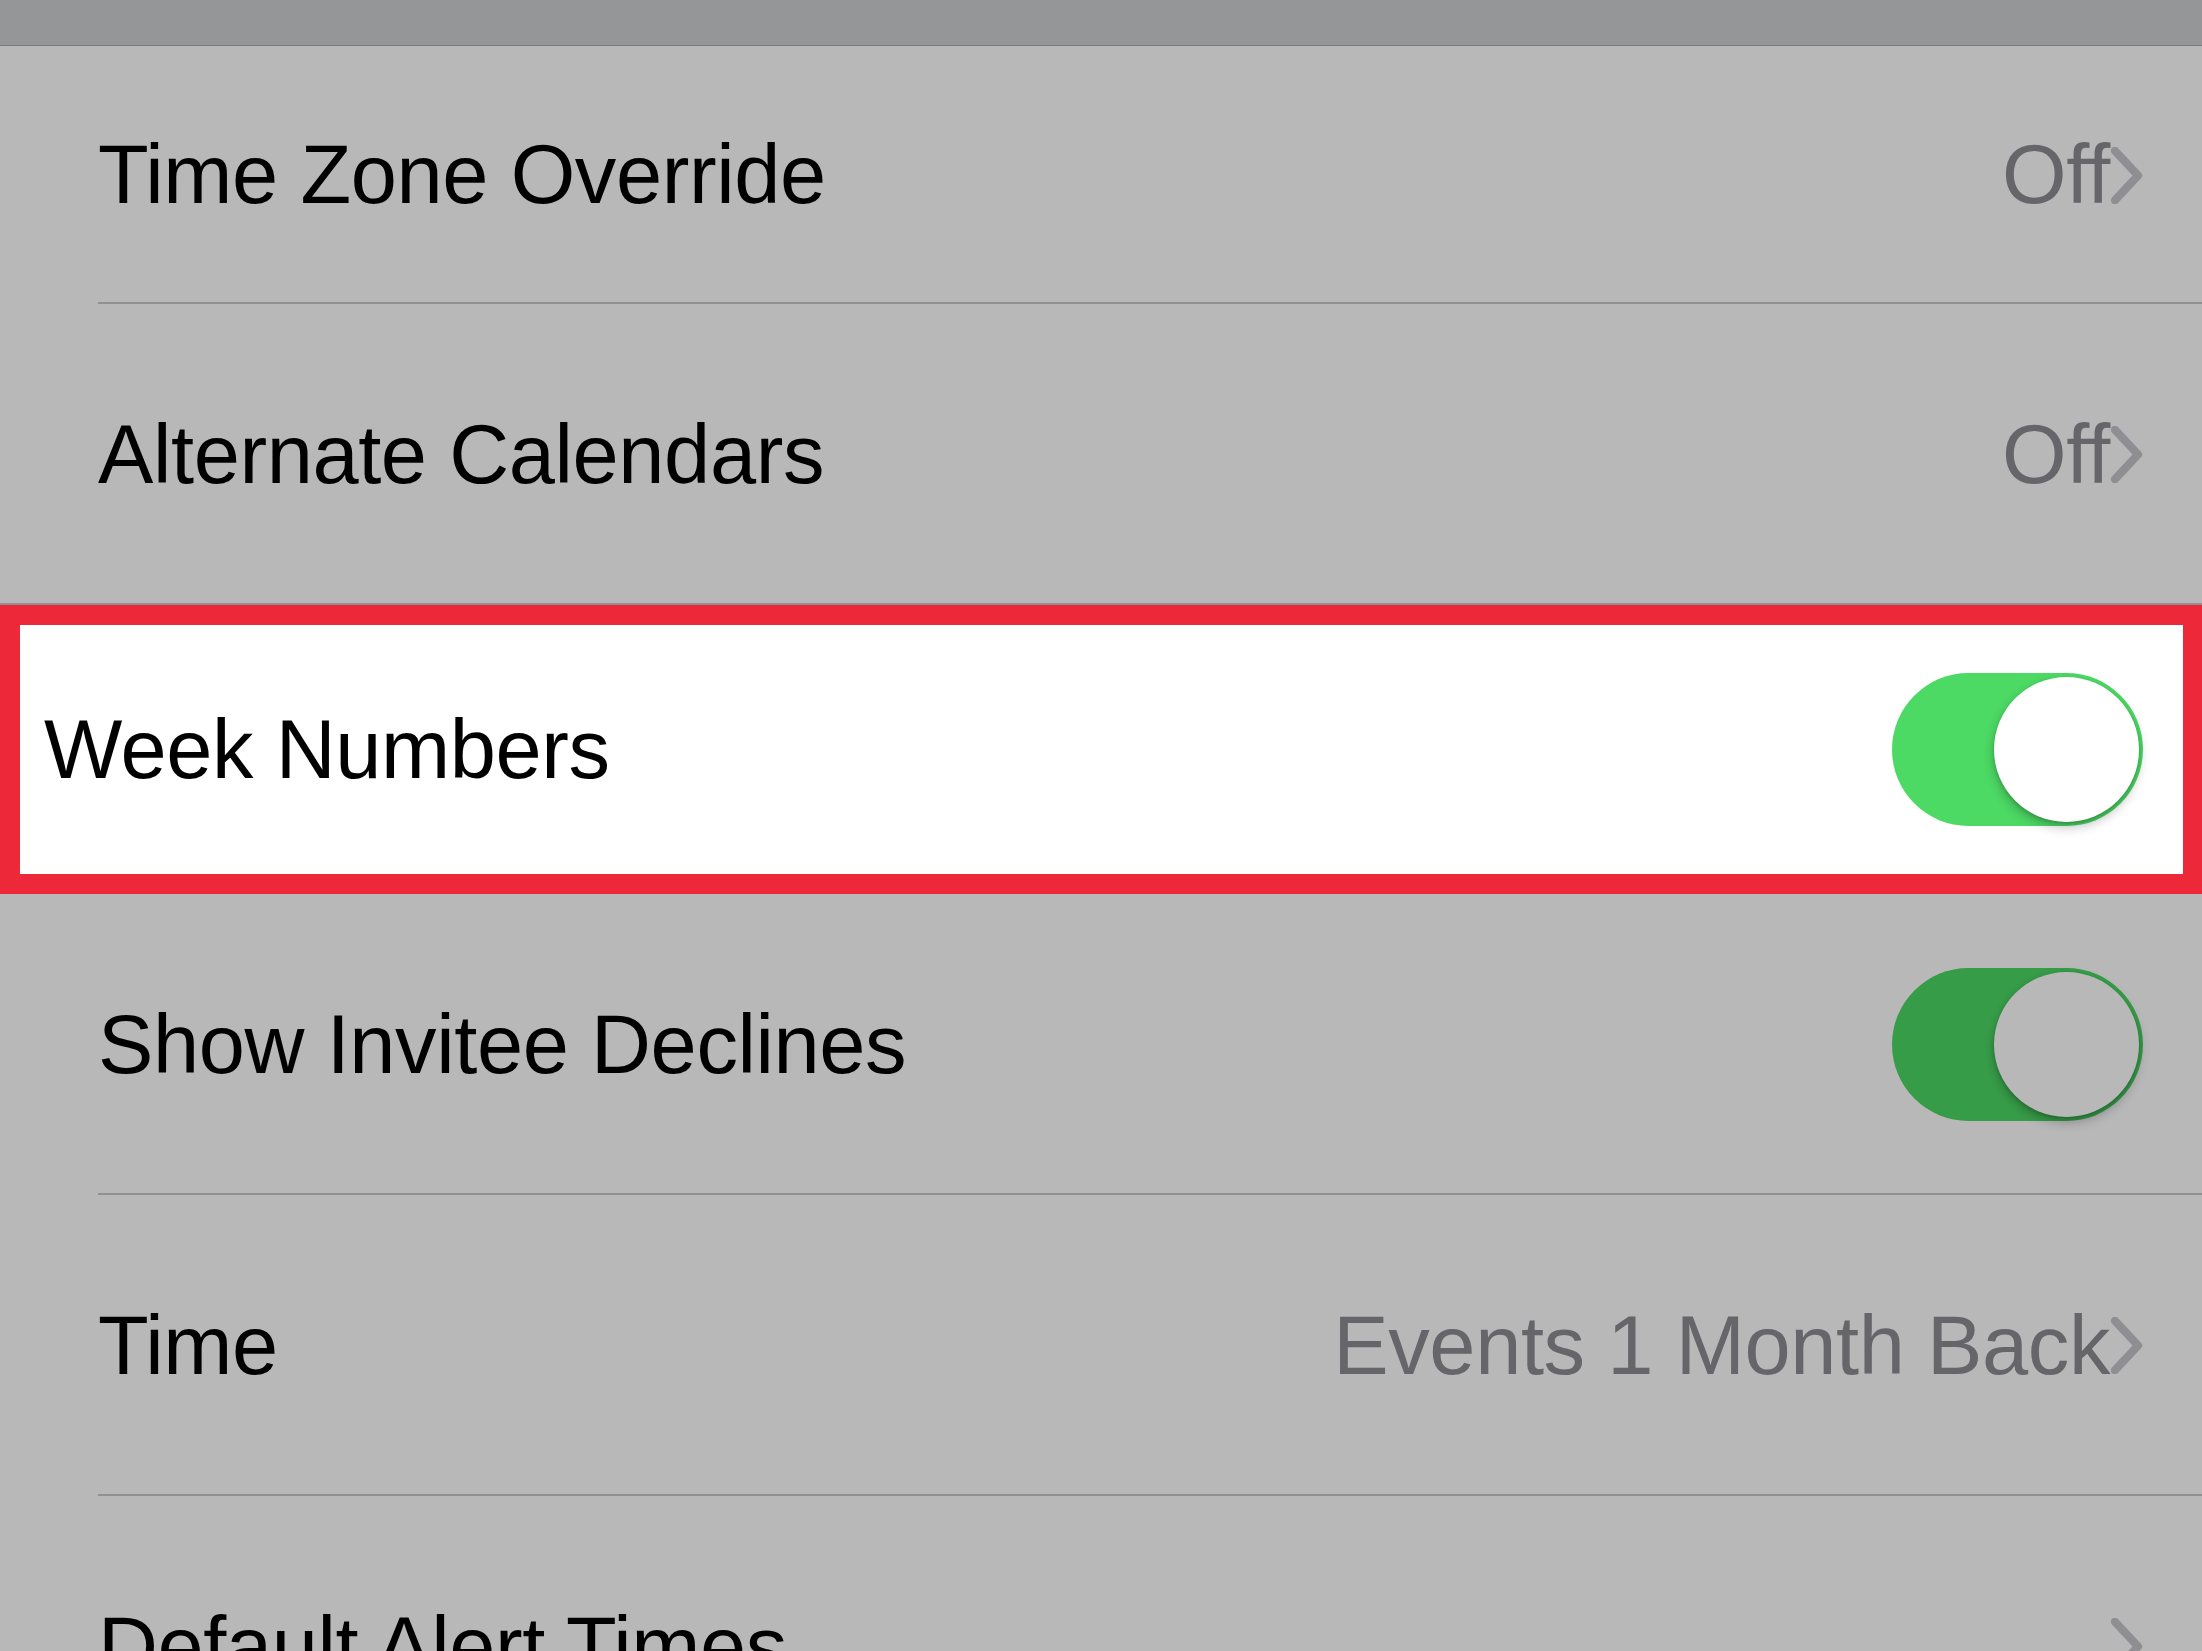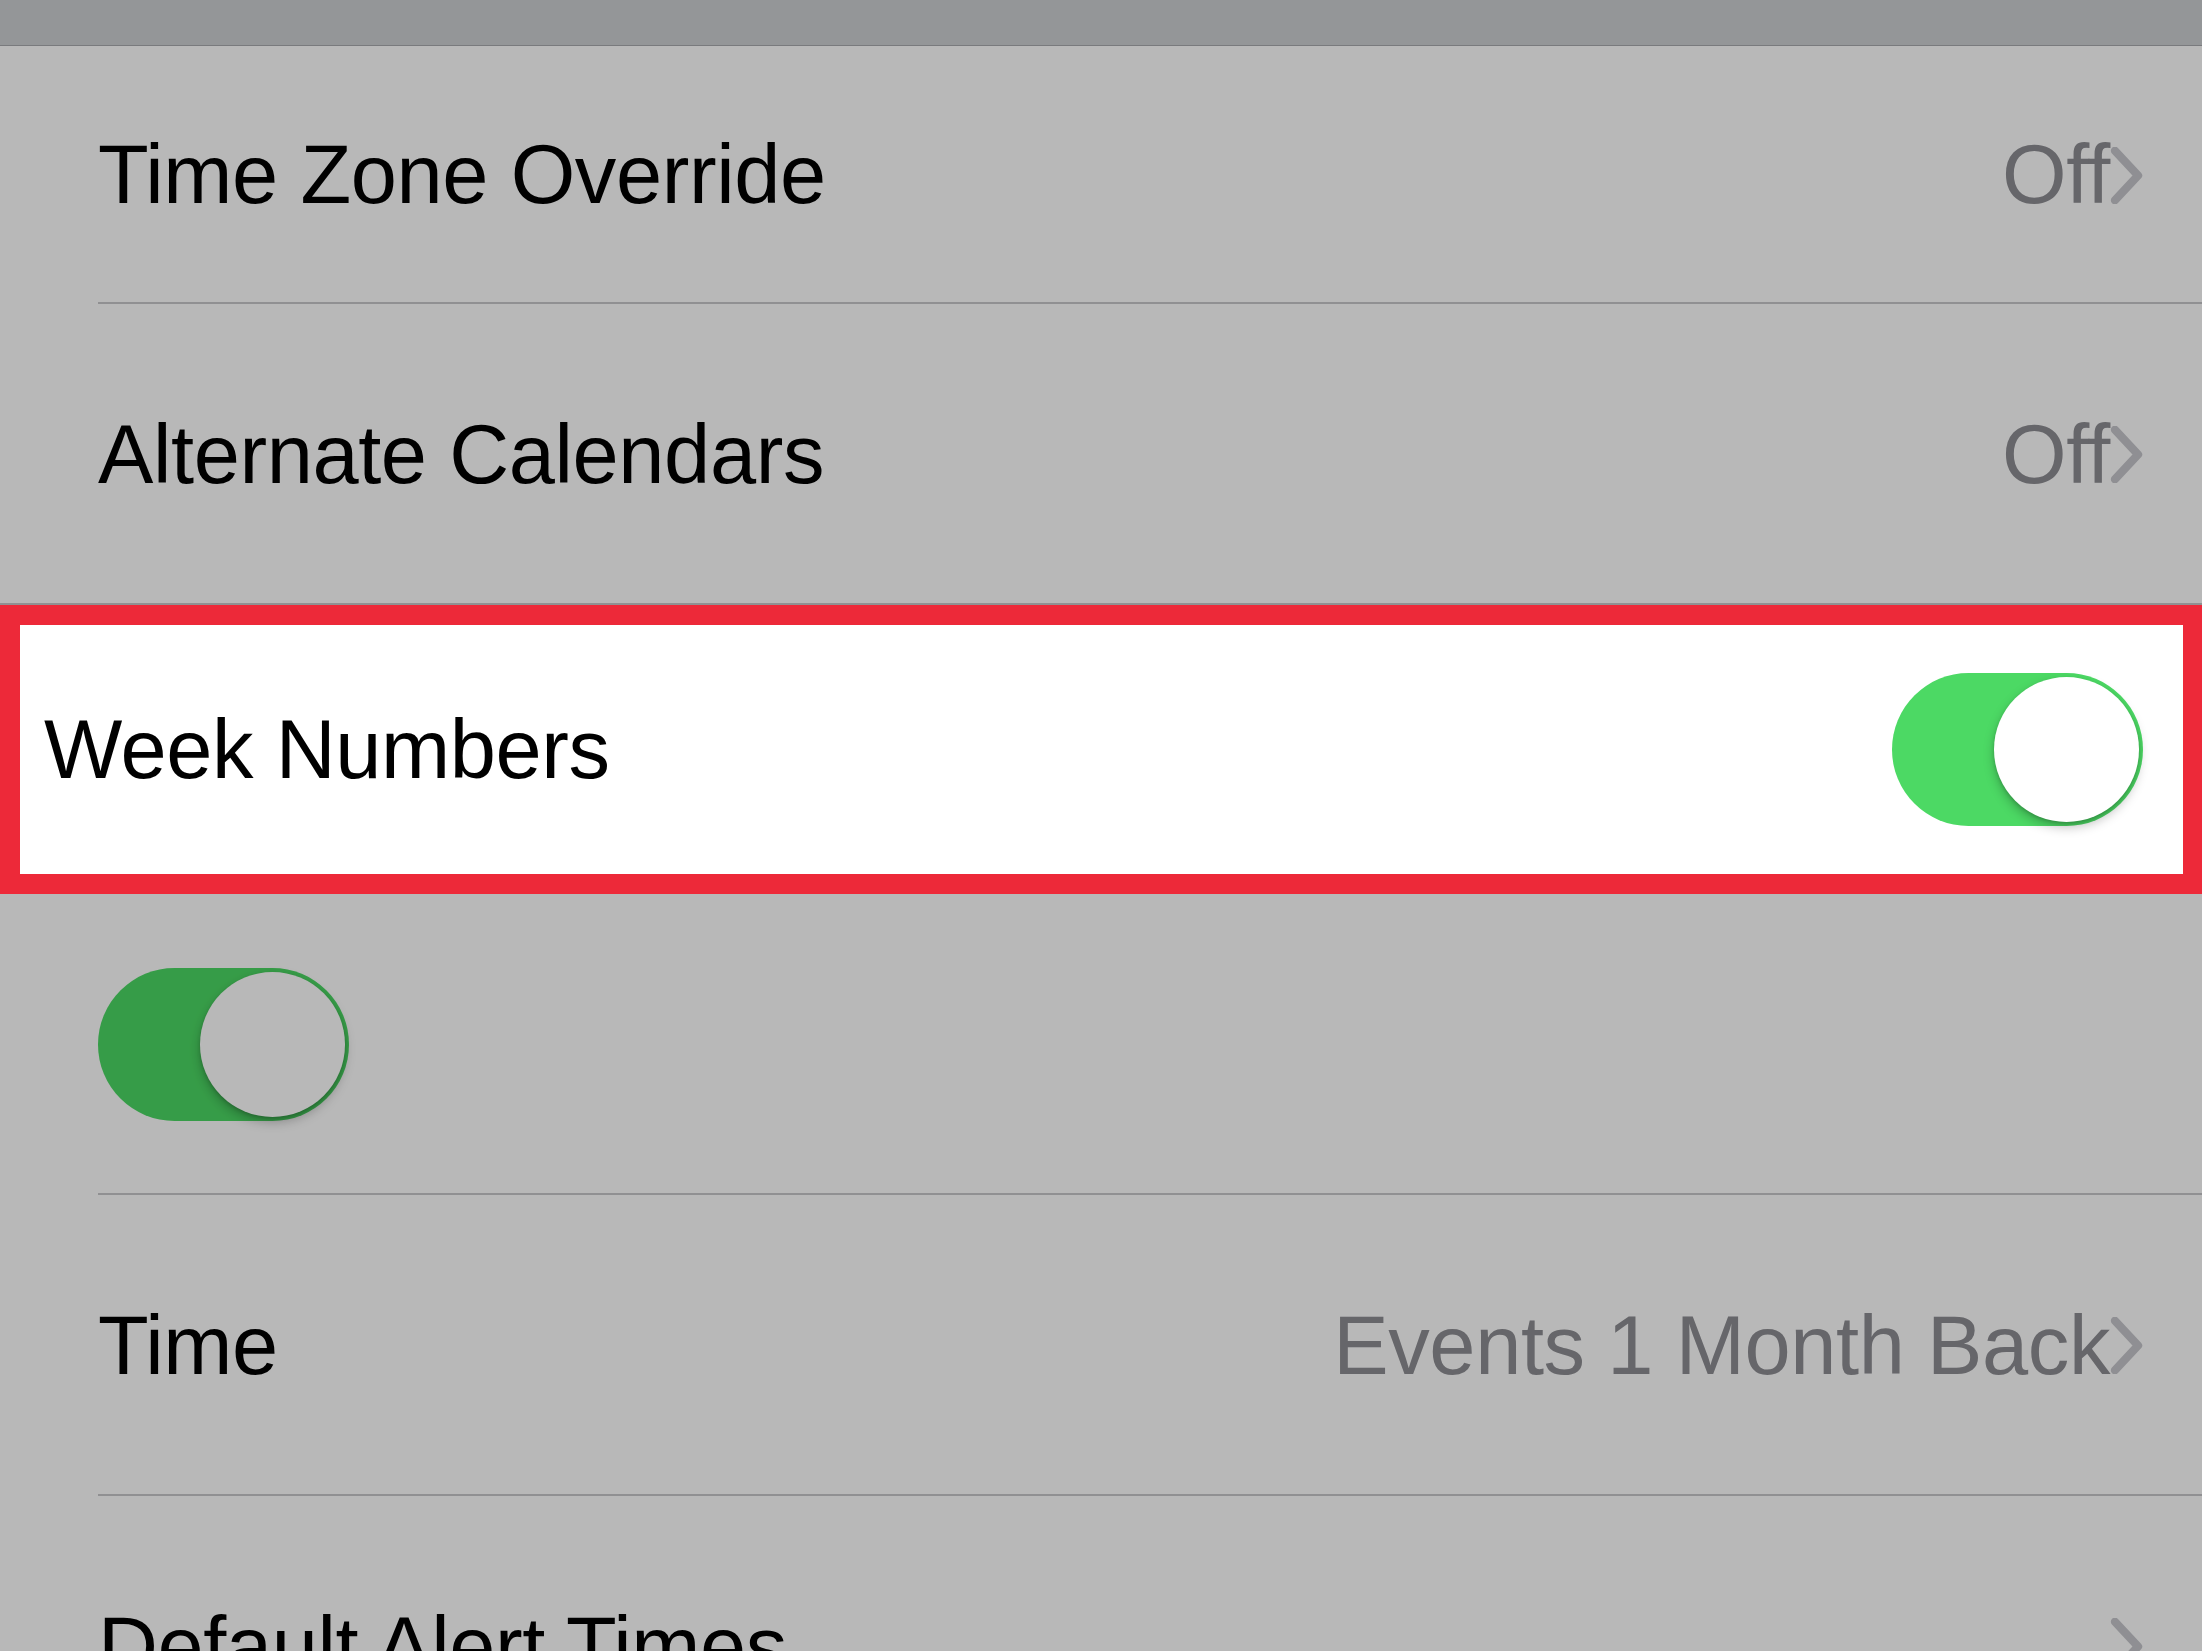--- a/index.html
+++ b/index.html
@@ -164,20 +164,21 @@
       <span class="row-label">Week Numbers</span>
       <div class="row-right">
         <span class="toggle on">
           <span class="toggle-knob"></span>
         </span>
       </div>
     </div>
   </div>
 
   <div class="settings-row">
+    <span class="row-label">Show Invitee Declines</span>
     <div class="row-right">
       <span class="toggle on">
         <span class="toggle-knob"></span>
       </span>
     </div>
     <div class="row-separator"></div>
   </div>
 
   <div class="settings-row">
     <span class="row-label">Time</span>

